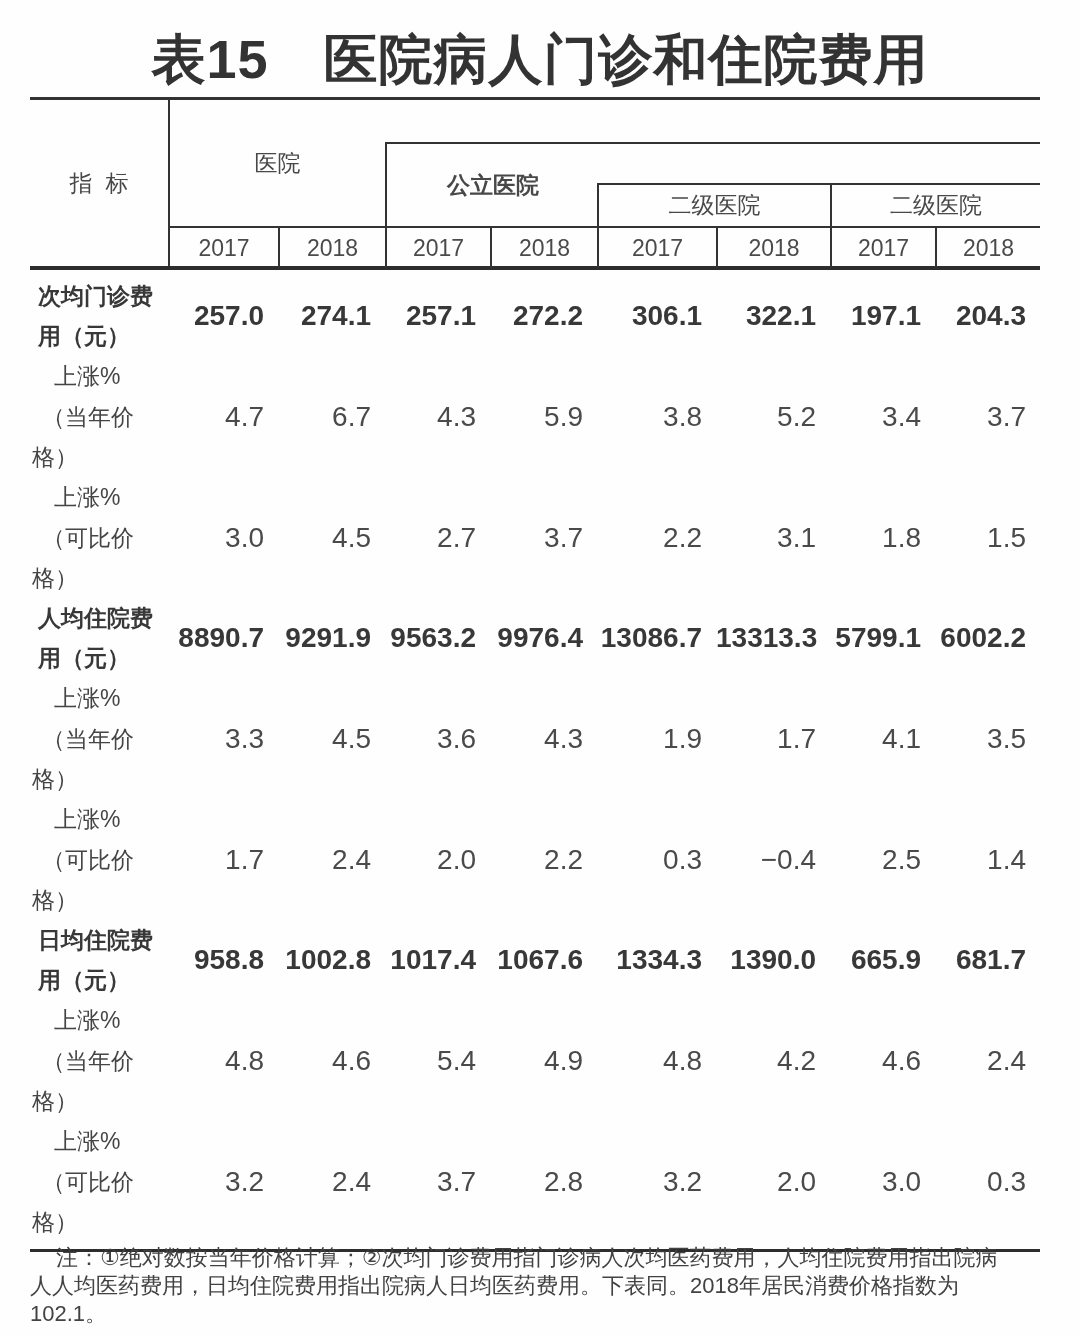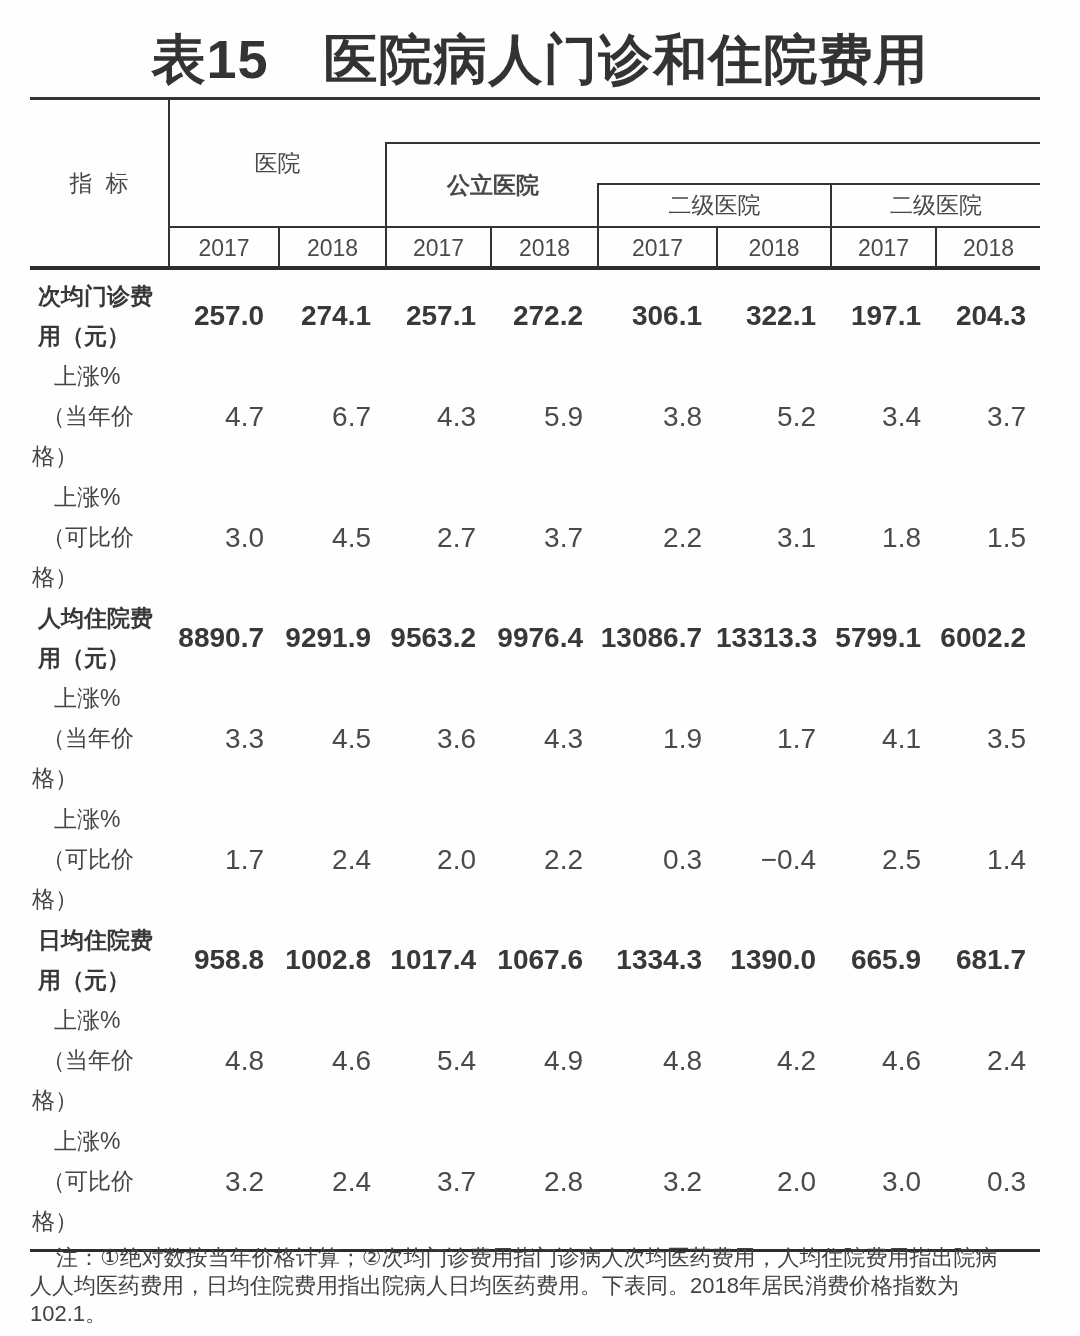--- a/index.html
+++ b/index.html
@@ -59,21 +59,21 @@
   .c4{width:119px} .c5{width:114px} .c6{width:105px} .c7{width:105px}
   
   .tbody {
     border-bottom:3px solid #2d2d2d; padding:6px 0 7px;
   }
   .trow { display:flex; }
   .trow.h2 { height:80px; }
   .trow.h3 { height:121px; }
   .tlabel {
     width:140px; font-size:23px; line-height:40px; color:#454545;
-    display:flex; flex-direction:column; justify-content:flex-start;
+    display:flex; flex-direction:column; justify-content:space-between;
   }
   .lline { white-space:pre; }
   .ind-a { padding-left:8px; }
   .ind-b { padding-left:24px; }
   .ind-c { padding-left:12px; }
   .ind-d { padding-left:2px; }
   .tvalues { flex:1; display:flex; align-items:center; font-size:28px; color:#4a4a4a; }
   .vcell { box-sizing:border-box; text-align:right; padding-right:14px; }
   .trow.bold .tlabel, .trow.bold .tvalues { font-weight:700; color:#383838; }
   

